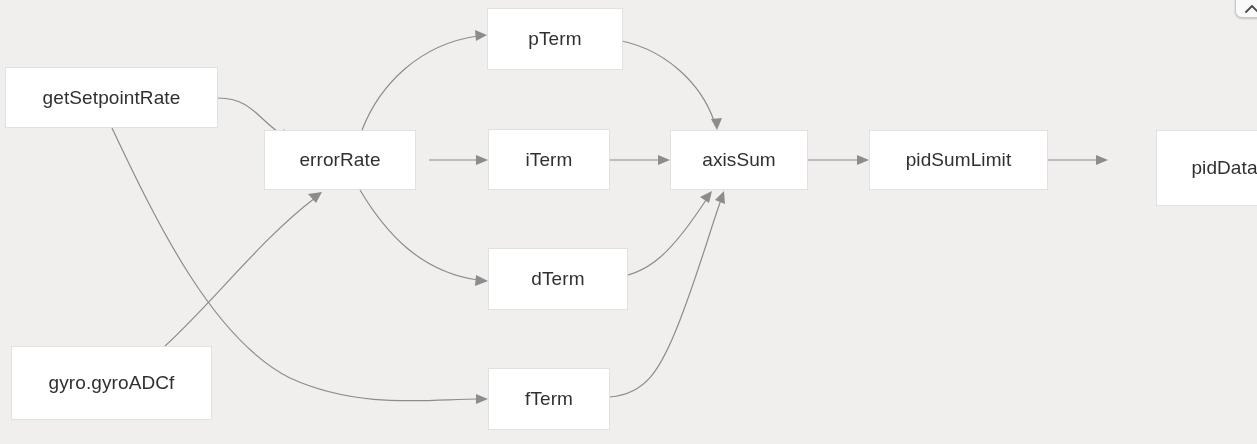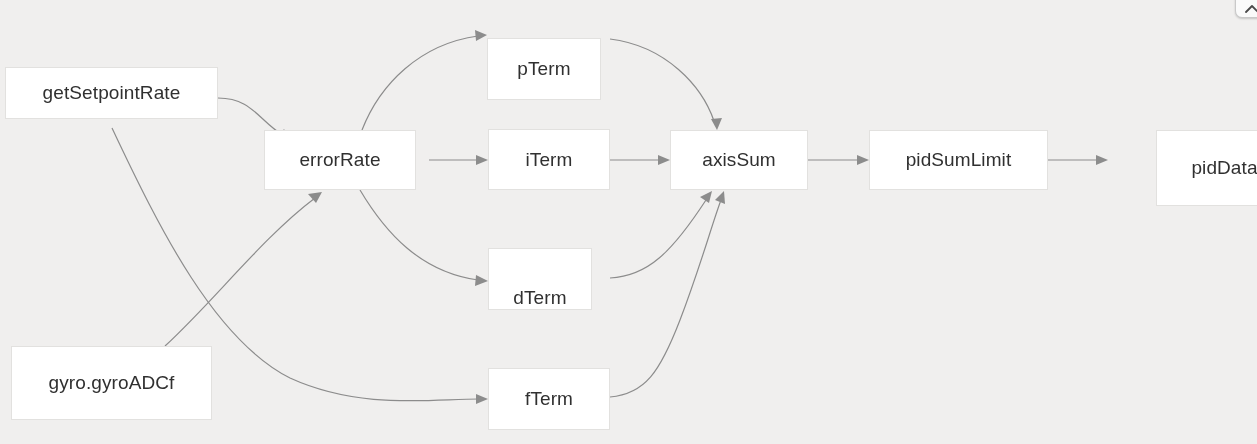--- a/index.html
+++ b/index.html
@@ -129,41 +129,41 @@
       <path class="edge-path" d="M 808 160 L 859 160"></path>
       <polygon class="arrow-head" points="869,160 857,155 857,165"></polygon>
     </g>
 
     <g>
       <path class="edge-path" d="M 1048 160 L 1098 160"></path>
       <polygon class="arrow-head" points="1108,160 1096,155 1096,165"></polygon>
     </g>
   </svg>
 
-  <div class="node" style="left:5px; top:67px; width:213px; height:52px;">
+  <div class="node" style="left:5px; top:67px; width:213px; height:61px;">
     <span>getSetpointRate</span>
   </div>
 
   <div class="node" style="left:11px; top:346px; width:201px; height:74px;">
     <span>gyro.gyroADCf</span>
   </div>
 
   <div class="node" style="left:264px; top:130px; width:152px; height:60px;">
     <span>errorRate</span>
   </div>
 
-  <div class="node" style="left:487px; top:8px; width:114px; height:62px;margin-top:30px;">
+  <div class="node" style="left:487px; top:8px; width:136px; height:62px;">
     <span>pTerm</span>
   </div>
 
   <div class="node" style="left:488px; top:129px; width:122px; height:61px;">
     <span>iTerm</span>
   </div>
 
-  <div class="node" style="left:488px; top:248px; width:104px; height:62px;align-items:flex-end;">
+  <div class="node" style="left:488px; top:248px; width:140px; height:62px;">
     <span>dTerm</span>
   </div>
 
   <div class="node" style="left:670px; top:130px; width:138px; height:60px;">
     <span>axisSum</span>
   </div>
 
   <div class="node" style="left:488px; top:368px; width:122px; height:62px;">
     <span>fTerm</span>
   </div>

